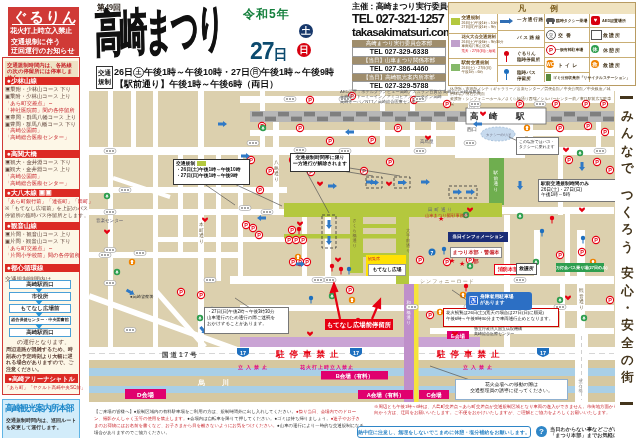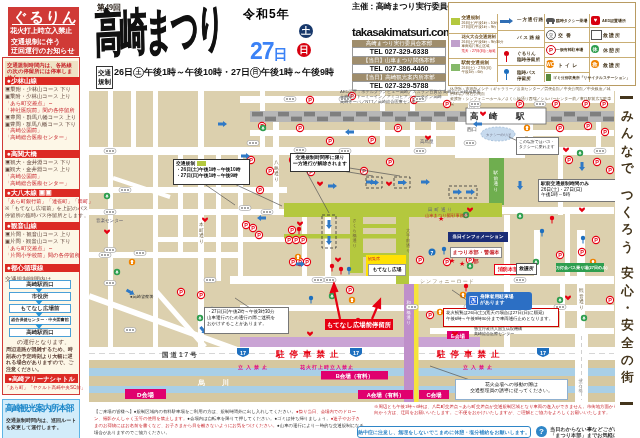--- a/index.html
+++ b/index.html
@@ -583,52 +583,55 @@
       <div class="abs" style="left:3px;top:17px;width:71px;font-size:5.0px;line-height:7px;color:#333;"><b>交通規制時間内は、巡回ルートを変更して運行します。</b></div>
     </div>
   </div>
 
   <div id="header" class="abs" style="left:0;top:0;width:640px;height:438px;pointer-events:none;">
 
     <div class="abs b" style="left:97px;top:2px;font-size:8px;color:#2b2118;font-family:'Liberation Serif',serif;">第49回</div>
 
     <div class="abs b" style="left:94px;top:2px;width:200px;font-size:38px;color:#111;font-family:'Liberation Serif',serif;transform:scale(0.72,1.3) rotate(-2deg);transform-origin:0 0;letter-spacing:-3px;-webkit-text-stroke:0.9px #111;white-space:nowrap;">高崎まつり</div>
 
-    <div class="abs b" style="left:243px;top:6px;font-size:12px;color:#000000;letter-spacing:1px;">令和5年</div>
+    <div class="abs b" style="left:243px;top:6px;font-size:12px;color:#15803d;letter-spacing:1px;">令和5年</div>
 
 
     <div class="abs b" style="left:299px;top:24px;width:14px;height:14px;border-radius:50%;background:#17386b;color:#fff;font-size:9.5px;text-align:center;line-height:14px;">土</div>
 
-    <div class="abs b" style="left:250px;top:38px;font-size:23px;color:#3b82f6;white-space:nowrap;letter-spacing:-1px;text-align:right;">27<span style="font-size:14px;">日</span></div>
+    <div class="abs b" style="left:250px;top:38px;font-size:23px;color:#0c4a6e;white-space:nowrap;letter-spacing:-1px;text-align:right;">27<span style="font-size:14px;">日</span></div>
 
     <div class="abs b" style="left:297px;top:43px;width:14px;height:14px;border-radius:50%;background:#d7000f;color:#fff;font-size:9.5px;text-align:center;line-height:14px;">日</div>
 
     <div class="abs b" style="left:96px;top:66px;width:15px;height:20px;border:1px solid #333;color:#111;font-size:6.5px;text-align:center;line-height:9px;padding-top:1px;">交通<br>規制</div>
 
     <div class="abs b" style="left:114px;top:66px;font-size:9px;color:#111;white-space:nowrap;">26日<span style="display:inline-block;width:9px;height:9px;border:1px solid #333;border-radius:50%;font-size:6px;line-height:9px;text-align:center;vertical-align:1px;">土</span>午後1時～午後10時・27日<span style="display:inline-block;width:9px;height:9px;border:1px solid #333;border-radius:50%;font-size:6px;line-height:9px;text-align:center;vertical-align:1px;">日</span>午後1時～午後9時</div>
 
+    <div class="abs b" style="left:115px;top:78px;font-size:9px;color:#111;white-space:nowrap;">【駅前通り】午後1時～午後6時（両日）</div>
 
     <div class="abs b" style="left:352px;top:1px;font-size:8.2px;color:#111;letter-spacing:-0.3px;">主催：高崎まつり実行委員会</div>
+    <div class="abs b" style="left:352px;top:12px;font-size:12.5px;color:#111;letter-spacing:-0.8px;">TEL 027-321-1257</div>
     <div class="abs b" style="left:352px;top:26px;font-size:11.5px;color:#111;letter-spacing:-0.7px;">takasakimatsuri.com</div>
 
     <div class="abs" style="left:352px;top:40px;width:94px;">
       <div style="background:#9f8d6c;color:#fff;font-size:5.5px;text-align:center;height:7px;line-height:7px;">高崎まつり実行委員会本部</div>
       <div class="b" style="background:#fff;border:0.5px solid #999;color:#111;font-size:7px;text-align:center;height:8px;line-height:8px;">TEL 027-329-6338</div>
       <div style="background:#9f8d6c;color:#fff;font-size:5.5px;text-align:center;height:7px;line-height:7px;">【当日】山車まつり関係本部</div>
       <div class="b" style="background:#fff;border:0.5px solid #999;color:#111;font-size:7px;text-align:center;height:8px;line-height:8px;">TEL 027-386-4460</div>
       <div style="background:#9f8d6c;color:#fff;font-size:5.5px;text-align:center;height:7px;line-height:7px;">【当日】高崎観光案内所本部</div>
       <div class="b" style="background:#fff;border:0.5px solid #999;color:#111;font-size:7px;text-align:center;height:8px;line-height:8px;">TEL 027-329-5788</div>
     </div>
 
     <div class="abs" style="left:340px;top:90px;width:180px;font-size:4.2px;color:#555;line-height:4.8px;">AED設置：ホテルグランビュー高崎／スズラン百貨店 高崎店／高崎髙島屋<br>高崎駅／ドーミーイン／アミコピア／パークイン高崎<br>高崎オーパ／NTT／高崎総合医療センター</div>
 
   </div>
 
   <div id="legend" class="abs" style="left:448px;top:2px;width:186px;height:82px;border:1.5px solid #b89b62;background:#fff;">
 
+    <div class="abs b" style="left:0;top:0;width:100%;height:11px;background:#f0e3c0;color:#7a5c1e;font-size:8px;text-align:center;line-height:11px;letter-spacing:8px;">凡　例</div>
 
     <div class="abs" style="left:0;top:11px;width:48px;height:68px;border-right:0.5px solid #c9ae74;">
 
       <div class="abs" style="left:1.5px;top:4px;width:9px;height:7px;background:#b4c83e;"></div>
       <div class="abs" style="left:12.5px;top:2px;color:#6b4c1e;font-size:3.5px;line-height:4.7px;white-space:nowrap;"><b style="font-size:4.6px;">交通規制</b><br>26日(土)午後1時～10時<br>27日(日)午後1時～9時</div>
       <div class="abs" style="left:0;top:19px;width:48px;border-top:0.5px solid #c9ae74;"></div>
 
       <div class="abs" style="left:1.5px;top:26px;width:9px;height:7px;background:#c0a0cc;"></div>
       <div class="abs" style="left:12.5px;top:21px;color:#6b4c1e;font-size:3.5px;line-height:4.7px;white-space:nowrap;"><b style="font-size:4.3px;">花火大会交通規制</b><br>26日(土)午後6時～9時30分<br>車両通行禁止区域<br><span style="color:#d7000f;">荒天：27日(日)に順延</span></div>
       <div class="abs" style="left:0;top:44px;width:48px;border-top:0.5px solid #c9ae74;"></div>

